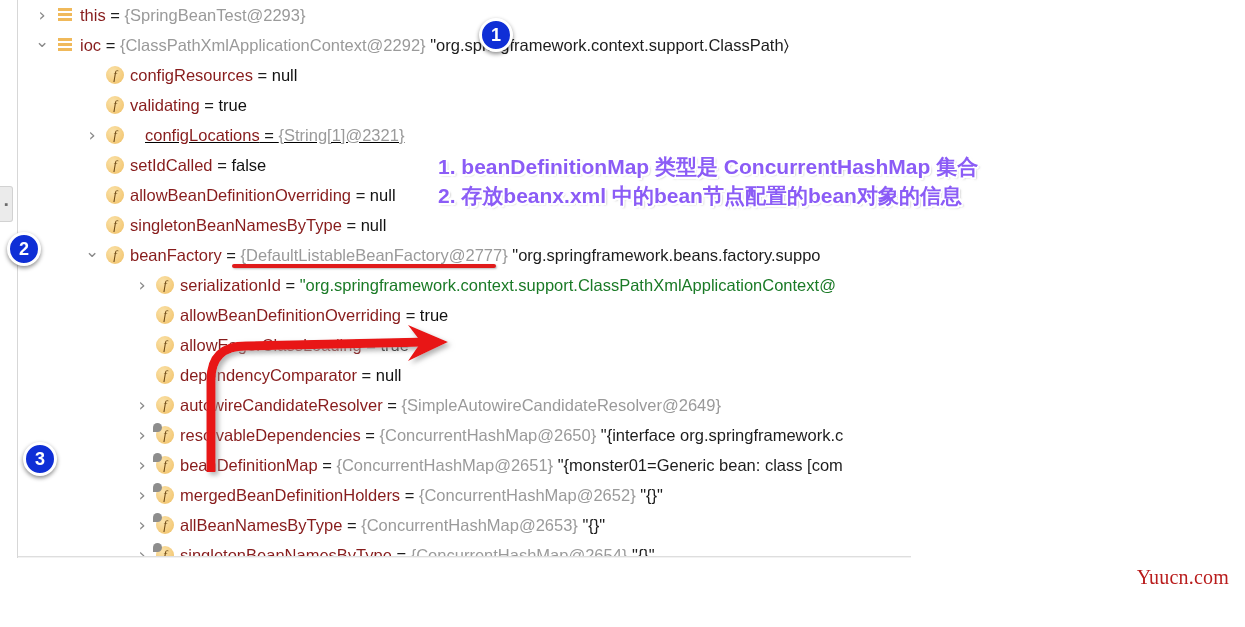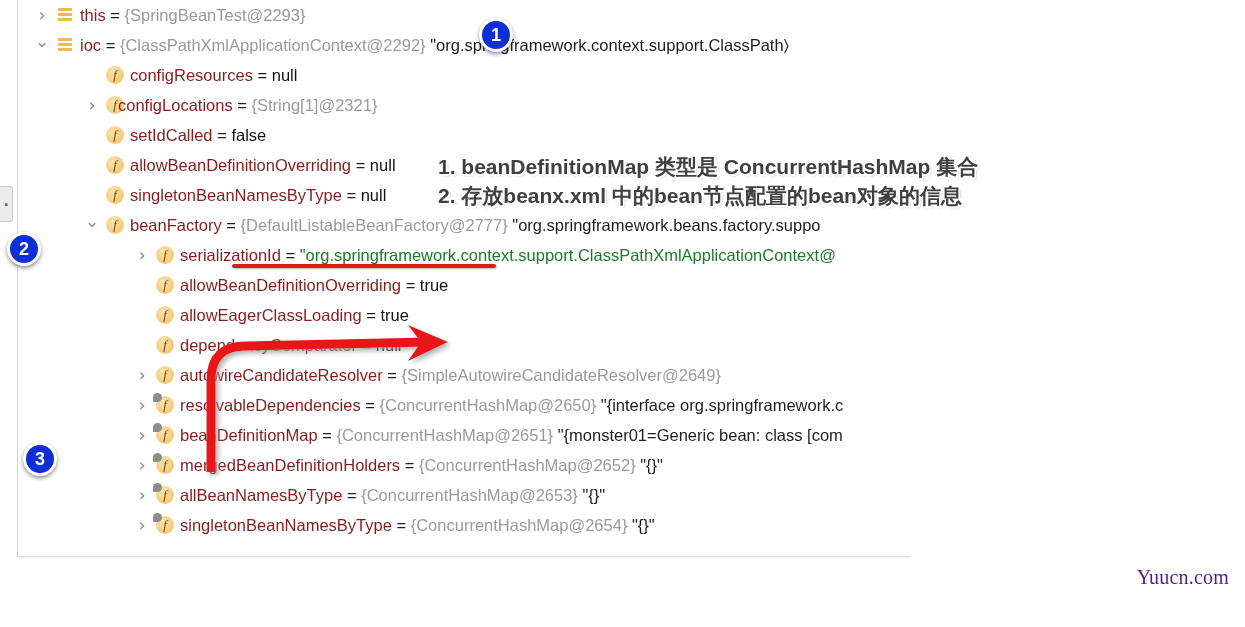--- a/index.html
+++ b/index.html
@@ -232,21 +232,21 @@
   }
 
   #annot-note {
     position: absolute;
     left: 438px; top: 152px;
     z-index: 35;
     font-family: "Liberation Sans", "DejaVu Sans", sans-serif;
     font-weight: bold;
     font-size: 21px;
     line-height: 29px;
-    color: #404040;
+    color: #8b5cf6;
     white-space: nowrap;
     text-shadow:
       -1.6px -1.6px 0 #ffffff,  1.6px -1.6px 0 #ffffff,
       -1.6px  1.6px 0 #ffffff,  1.6px  1.6px 0 #ffffff,
       -1.6px 0 0 #ffffff, 1.6px 0 0 #ffffff,
       0 -1.6px 0 #ffffff, 0 1.6px 0 #ffffff,
       2px 2px 2px rgba(140,140,140,0.55);
   }
   #annot-note .ln { display: block; }
 
@@ -267,21 +267,21 @@
     left: 180px; top: 320px;
     width: 290px; height: 160px;
     z-index: 32;
     pointer-events: none;
   }
 
   
   #watermark {
     position: absolute;
     right: 16px; bottom: 38px;
-    color: #4c1d95;
+    color: #b91c1c;
     font-family: "Liberation Serif", "DejaVu Serif", serif;
     font-size: 20px;
     letter-spacing: 0.2px;
     z-index: 45;
   }
 </style>
 </head>
 <body>
 
 <div id="root">
@@ -310,23 +310,27 @@
             <i></i>
             <i></i>
           </span>
           <span style="position: absolute; left: 62px; top: 0px;"><span class="name">ioc</span><span class="eq"> = </span><span class="refv">{ClassPathXmlApplicationContext@2292}</span><span class="plain"> "org.springframework.context.support.ClassPath〉</span></span>
         </div>
         <div class="row">
           <span class="ico ico-field" style="left: 88px;"></span>
           <span style="position: absolute; left: 112px; top: 0px;"><span class="name">configResources</span><span class="eq"> = </span><span class="prim">null</span></span>
         </div>
         <div class="row">
+          <span class="ico ico-field" style="left: 88px;"></span>
+          <span style="position: absolute; left: 112px; top: 0px;"><span class="name">validating</span><span class="eq"> = </span><span class="prim">true</span></span>
+        </div>
+        <div class="row">
           <span class="chev closed" style="left: 66px;"></span>
           <span class="ico ico-field" style="left: 88px;"></span>
-          <span style="position: absolute; left: 100px; top: 0px;"><span class="name">configLocations</span><span class="eq"> = </span><span class="refv">{String[1]@2321}</span></span>
+          <span style="position: absolute; left: 127px; top: 0px; text-decoration: underline;"><span class="name">configLocations</span><span class="eq"> = </span><span class="refv">{String[1]@2321}</span></span>
         </div>
         <div class="row">
           <span class="ico ico-field" style="left: 88px;"></span>
           <span style="position: absolute; left: 112px; top: 0px;"><span class="name">setIdCalled</span><span class="eq"> = </span><span class="prim">false</span></span>
         </div>
         <div class="row">
           <span class="ico ico-field" style="left: 88px;"></span>
           <span style="position: absolute; left: 112px; top: 0px;"><span class="name">allowBeanDefinitionOverriding</span><span class="eq"> = </span><span class="prim">null</span></span>
         </div>
         <div class="row">

